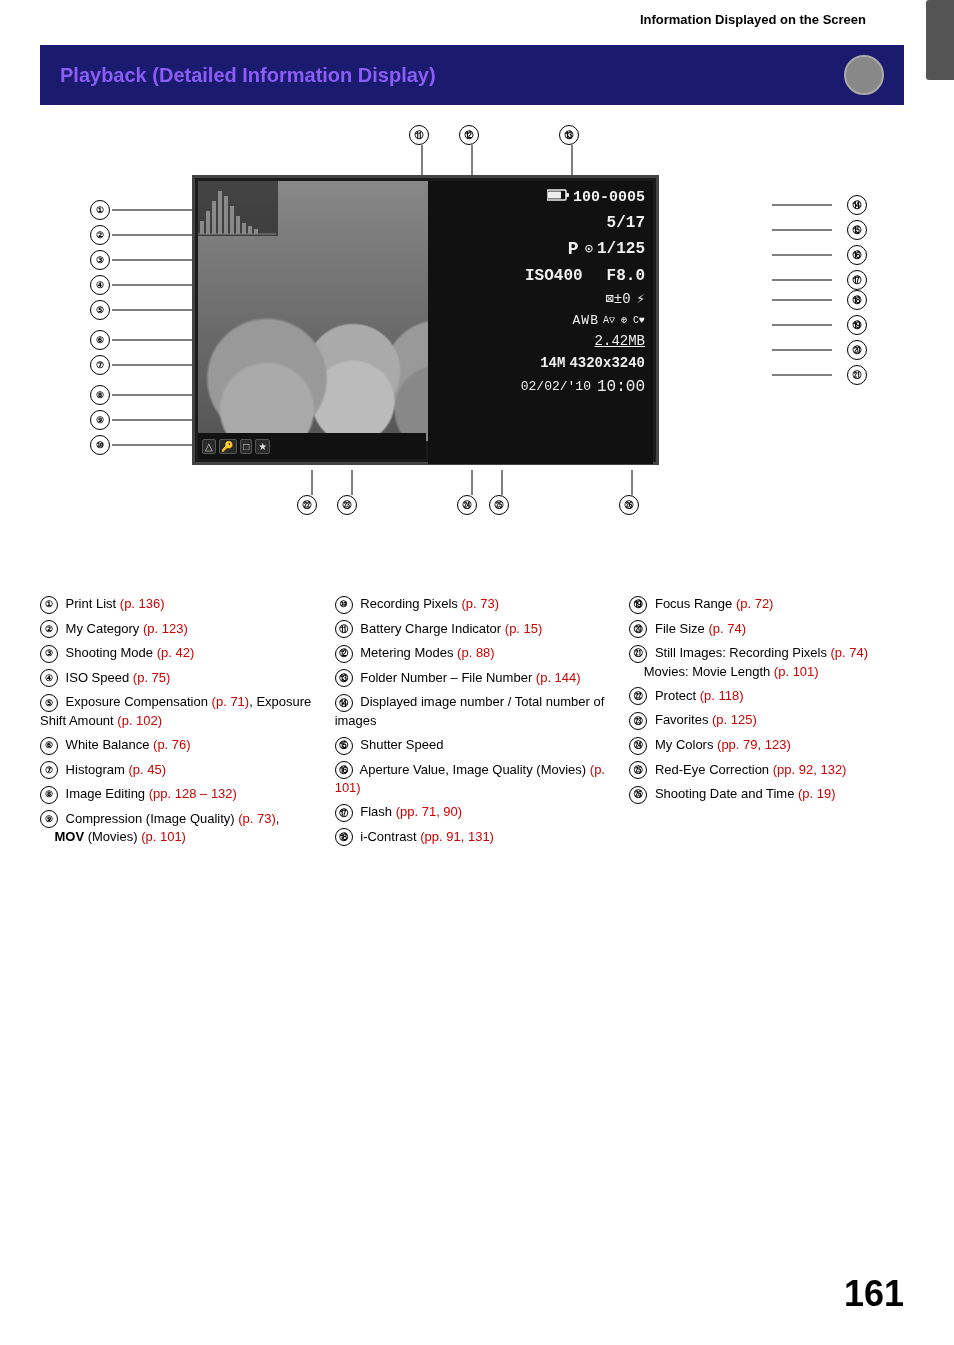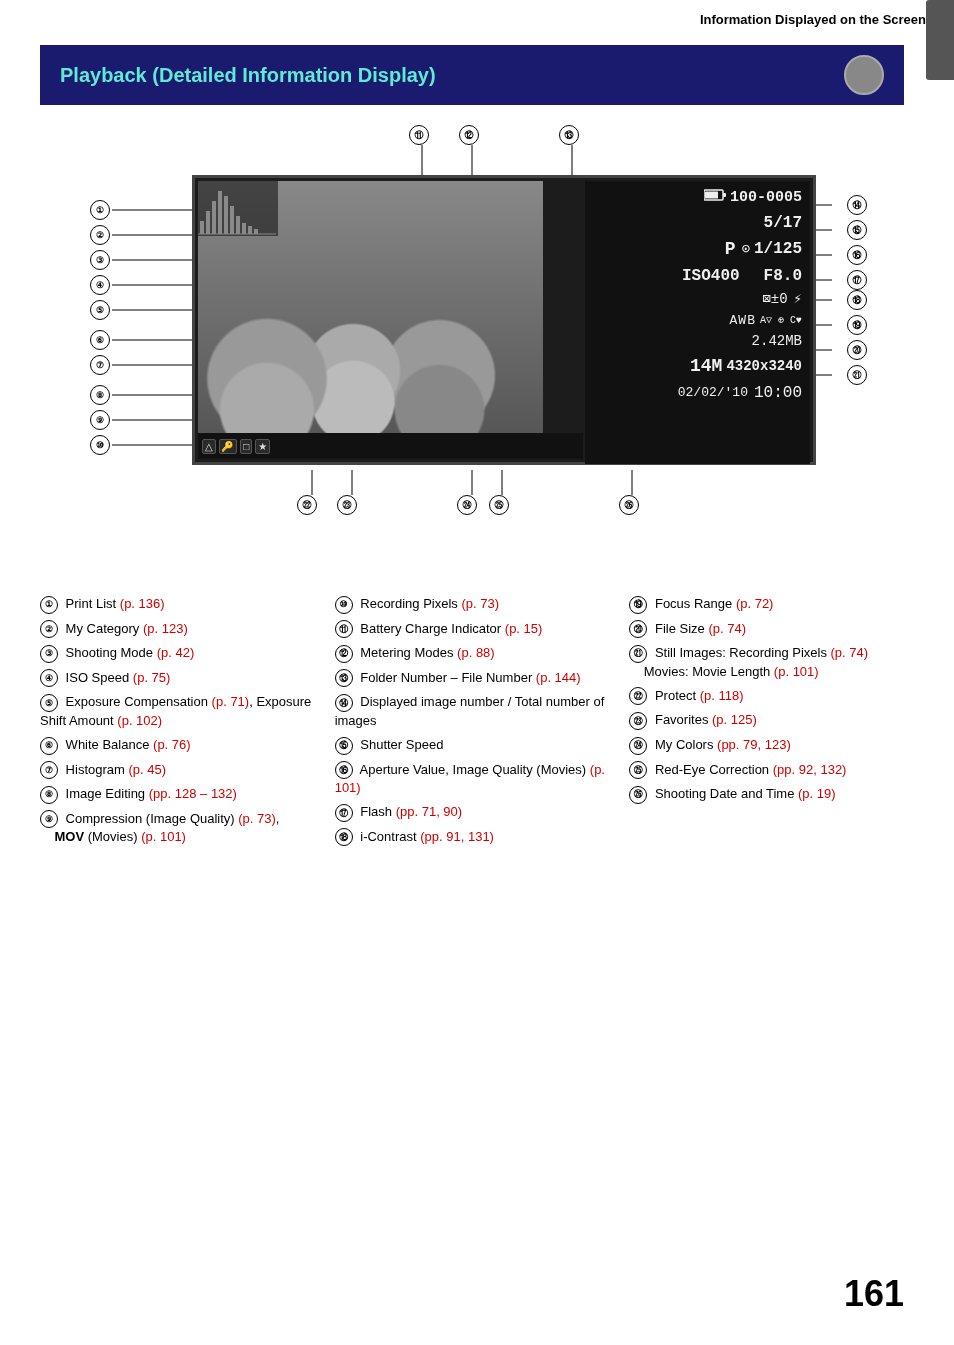--- a/index.html
+++ b/index.html
@@ -6,40 +6,40 @@
     body {
       font-family: Arial, sans-serif;
       background: #fff;
       width: 954px;
       min-height: 1345px;
       position: relative;
       overflow-x: hidden;
     }
     .page-header {
       text-align: right;
-      padding: 12px 28px 8px 0;
+      padding: 12px 88px 8px 0;
       font-size: 13px;
       font-weight: bold;
       border-bottom: none;
     }
     .right-tab {
       position: absolute;
       right: 0;
       top: 0;
       width: 28px;
       background: #555;
       height: 80px;
       border-radius: 3px 0 0 3px;
     }
     .main-content {
       padding: 10px 50px 20px 40px;
     }
     .section-header {
       background: #1a1a6e;
-      color: #5eead4;
+      color: #8b5cf6;
       font-size: 20px;
       font-weight: bold;
       padding: 10px 20px;
       margin-bottom: 20px;
       display: flex;
       align-items: center;
       justify-content: space-between;
     }
     .section-header-icon {
       width: 40px;
@@ -109,21 +109,21 @@
       width: 100%;
       height: 100%;
       pointer-events: none;
     }
 
     
     .screen-wrapper {
       position: absolute;
       left: 150px;
       top: 50px;
-      width: 624px;
+      width: 467px;
       height: 290px;
       background: #1c1c1c;
       border: 3px solid #444;
     }
 
     .screen-photo {
       position: absolute;
       left: 3px;
       top: 3px;
       width: 345px;
@@ -345,24 +345,24 @@
           </div>
           <div class="srow">
             <span style="font-size:14px;margin-right:6px;">⊠<span>±0</span></span>
             <span style="font-size:14px;">⚡</span>
           </div>
           <div class="srow">
             <span style="font-size:13px;letter-spacing:1px;">AWB</span>
             <span style="font-size:10px;margin-left:4px;">A▽ ⊕ C♥</span>
           </div>
           <div class="srow">
-            <span style="font-size:14px;">2.42MB</span>
+            <span style="font-size:14px;text-decoration:underline;">2.42MB</span>
           </div>
           <div class="srow big">
-            <span style="font-size:18px;font-weight:bold;margin-right:4px;">14M</span>
+            <span style="font-size:14px;font-weight:bold;margin-right:4px;">14M</span>
             <span style="font-size:14px;font-weight:bold;">4320x3240</span>
           </div>
           <div class="srow">
             <span style="font-size:13px;margin-right:6px;">02/02/'10</span>
             <span style="font-size:16px;">10:00</span>
           </div>
         </div>
 
         <div class="screen-bottom-bar">
           <span class="sicon">△</span>

